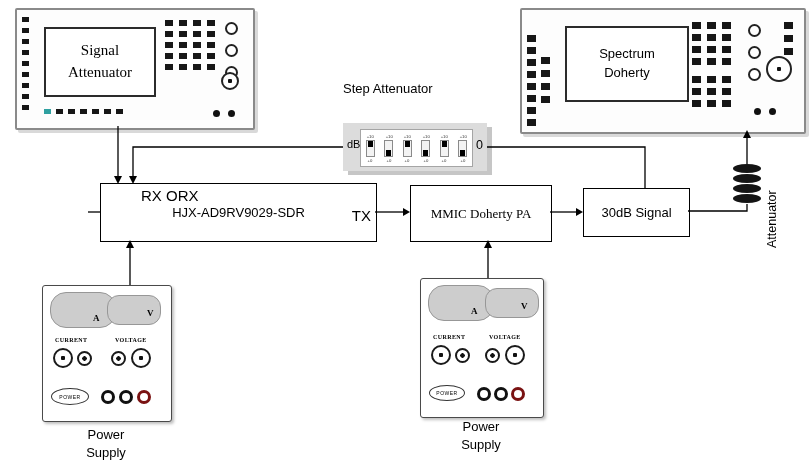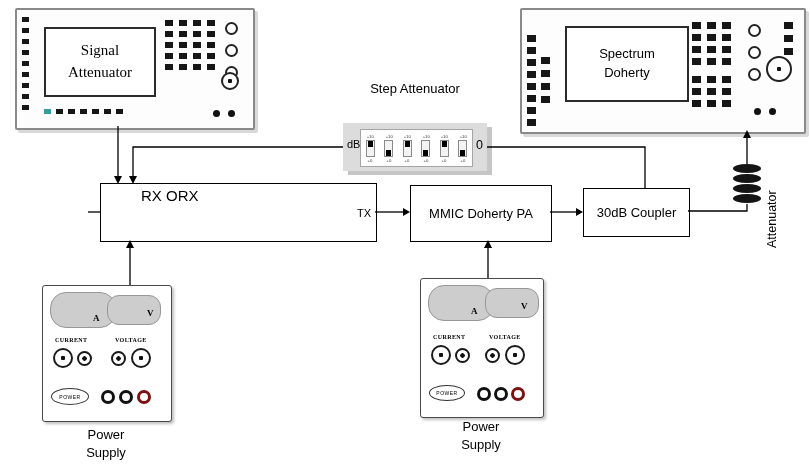--- a/index.html
+++ b/index.html
@@ -5,22 +5,22 @@
   html,body{margin:0;padding:0;background:#fff;}
   .canvas{position:relative;width:810px;height:470px;background:#fff;overflow:hidden;
           font-family:"Liberation Sans",sans-serif;color:#000;}
 
   
   .box{position:absolute;background:#fff;border:1.3px solid #000;
        display:flex;align-items:center;justify-content:center;font-size:13px;}
   .pc{left:45px;top:185px;width:43px;height:55px;}
   .sdr{left:100px;top:183px;width:275px;height:57px;}
   .sdr-rx{position:absolute;left:5px;top:3px;font-size:15px;padding-left:35px;}
-  .sdr-tx{position:absolute;right:5px;top:23px;font-size:11px;}
-  .pa{left:410px;top:185px;width:140px;height:55px;}
+  .sdr-tx{position:absolute;right:5px;top:23px;font-size:15px;}
+  .pa{left:410px;top:185px;width:140px;height:55px;font-family:Liberation Serif, serif;}
   .coupler{left:583px;top:188px;width:105px;height:47px;}
 
   
   .instrument{position:absolute;background:#fdfdfd;border:2px solid #8a8a8a;border-radius:2px;
               box-shadow:3px 3px 0 rgba(0,0,0,.15);}
   .sg{left:15px;top:8px;width:236px;height:118px;}
   .sa{left:520px;top:8px;width:282px;height:122px;}
   .screen{position:absolute;background:#fff;border:2px solid #2b2b2b;display:flex;flex-direction:column;
           align-items:center;justify-content:center;text-align:center;line-height:1.45;}
   .sg-screen{left:27px;top:17px;width:108px;height:66px;font-family:"Liberation Serif",serif;font-size:15px;}
@@ -35,21 +35,21 @@
   .kp-sg .sq{width:8px;height:6px;}
   .kp-sa{grid-template-columns:repeat(3,9px);}
   .rings{position:absolute;display:flex;flex-direction:column;gap:9px;}
   .ring{width:9px;height:9px;border:2px solid #222;border-radius:50%;background:#fff;}
   .knob{position:absolute;border:2px solid #222;border-radius:50%;
         background:radial-gradient(circle,#111 0 2px,#fff 2.5px);}
   .dots{position:absolute;display:flex;gap:8px;}
   .dot{width:7px;height:7px;background:#111;border-radius:50%;}
 
   
-  .statten-title{position:absolute;left:343px;top:81px;width:144px;text-align:center;
+  .statten-title{position:absolute;left:343px;top:81px;width:144px;text-align:left;
                  font-size:13px;line-height:1.25;}
   .statten{position:absolute;left:343px;top:123px;width:144px;height:48px;background:#dcdcdc;
            box-shadow:5px 4px 0 #c6c6c6;}
   .statten-db{position:absolute;left:4px;top:15px;font-size:11px;}
   .statten-zero{position:absolute;right:4px;top:15px;font-size:12.5px;}
   .statten-panel{position:absolute;left:17px;top:6px;width:111px;height:36px;background:#fff;
                  border:1px solid #a5a5a5;display:flex;justify-content:space-around;align-items:center;}
   .sw{display:flex;flex-direction:column;align-items:center;line-height:1;}
   .sw .lbl{font-size:5px;transform:scale(.85);color:#333;}
   .slot{width:7px;height:15px;border:1px solid #8a8a8a;background:#f3f3f3;display:flex;margin:1px 0;}
@@ -274,29 +274,30 @@
             <i class="knobsq"></i>
           </span>
         <span class="lbl">+0</span>
       </span>
       </div>
   </div>
 
 
   <div class="box sdr">
     <span class="sdr-rx">RX ORX</span>
+    <span>HJX-AD9RV9029-SDR</span>
     <span class="sdr-tx">TX</span>
   </div>
 
   <div class="box pa">
     <span>MMIC Doherty PA</span>
   </div>
 
   <div class="box coupler">
-    <span>30dB Coupler</span>
+    <span>30dB Signal</span>
   </div>
 
   <div class="atten-stack">
     <i class="disc"></i>
   <i class="disc"></i>
       <i class="disc"></i>
       <i class="disc"></i>
     </div>
   <div class="atten-label">Attenuator</div>
 

